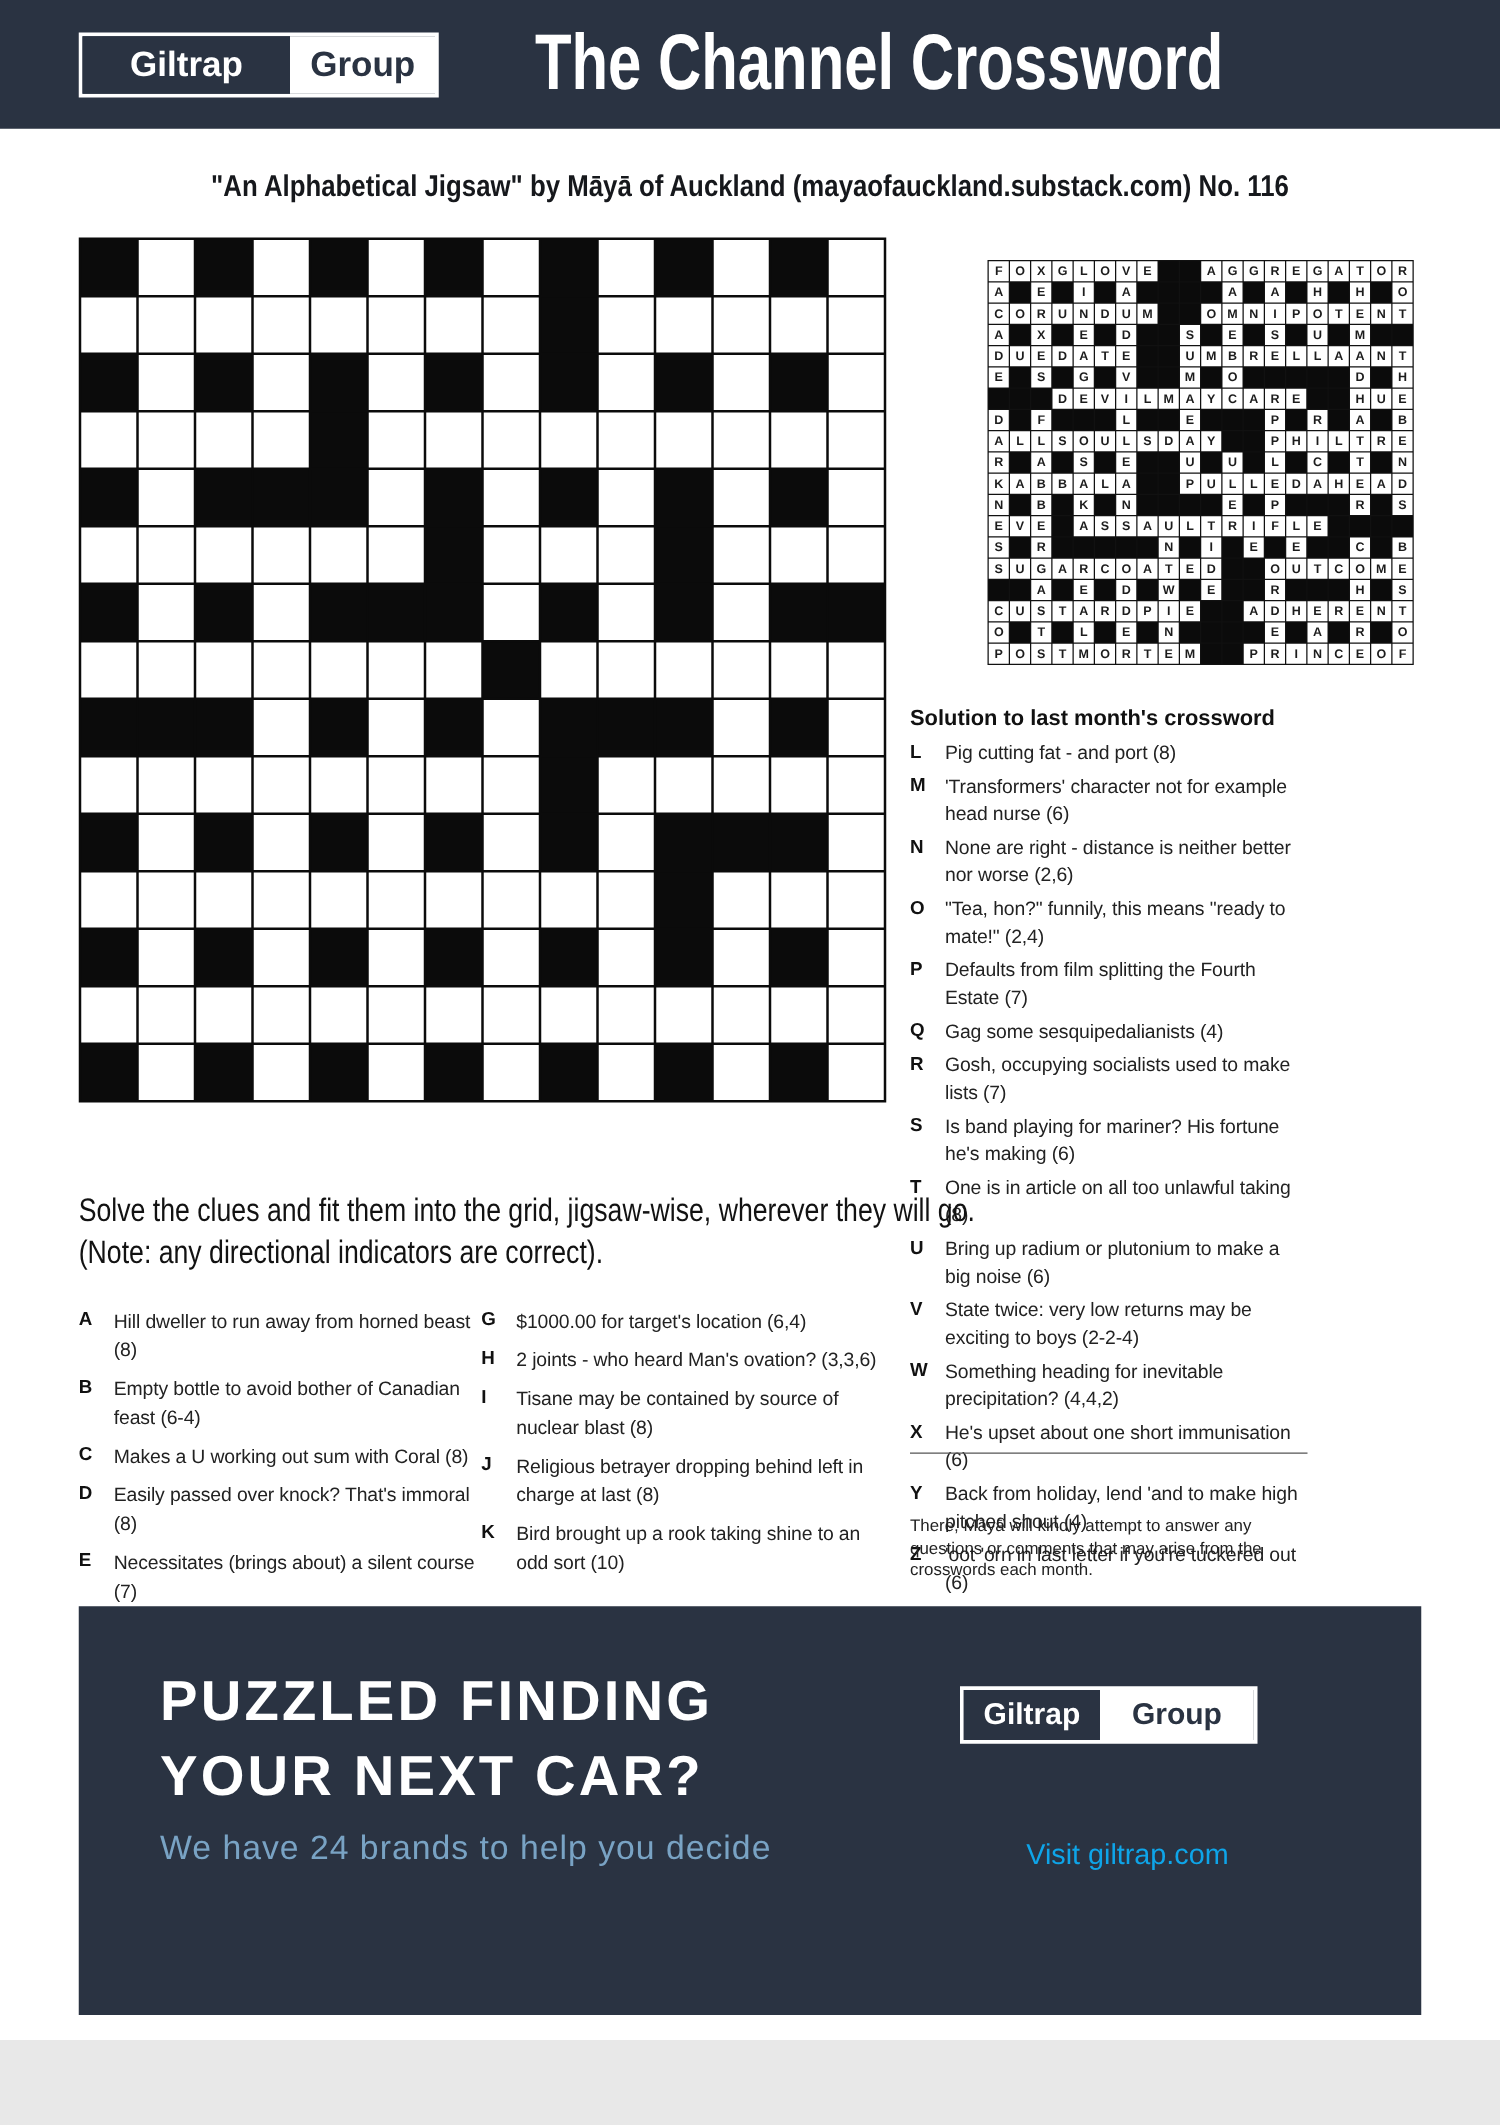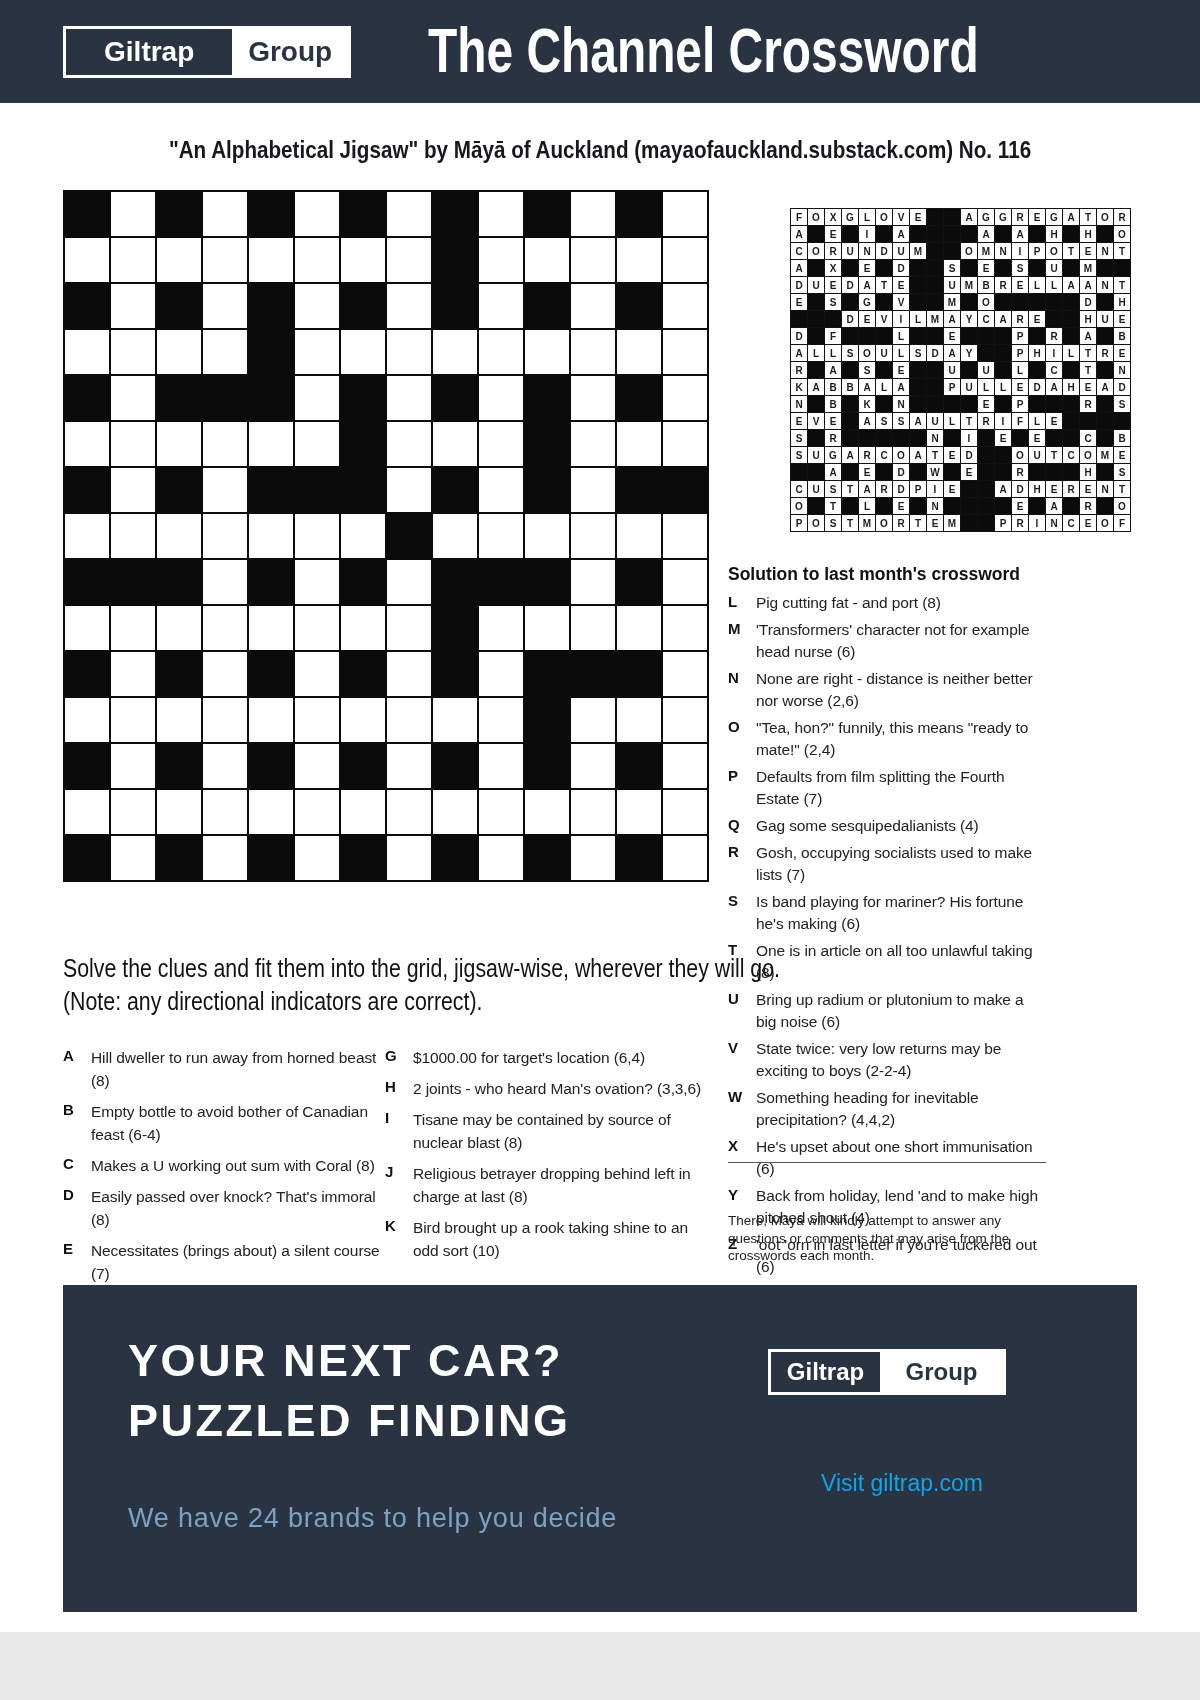--- a/index.html
+++ b/index.html
@@ -72,21 +72,21 @@
 
   .divider { position:absolute; left:728px; top:1162px; width:318px; height:1px; background:#555; }
   .note { position:absolute; left:728px; width:320px; font-size:13.5px; color:#222; line-height:17.5px; }
   .note-1 { top:1172px; }
   .note-2 { top:1212px; }
 
   
   .ad { position:absolute; left:63px; top:1285px; width:1074px; height:327px; background:#2a3342; }
   .ad-headline { position:absolute; left:65px; top:46px; color:#ffffff; font-weight:bold;
     font-size:45px; letter-spacing:2.5px; line-height:60px; }
-  .ad-sub { position:absolute; left:65px; top:178px; color:#79a3c4; font-size:27px; letter-spacing:0.8px;margin-top:40px; }
+  .ad-sub { position:absolute; left:65px; top:178px; color:#79a3c4; font-size:27px; letter-spacing:0.8px; }
   .ad-logo { position:absolute; left:705px; top:64px; width:238px; height:46px; }
   .ad-logo .seg-l { width:47%; background:#2a3342; color:#fff; font-size:24px; }
   .ad-logo .seg-r { width:53%; background:#fff; color:#2a3342; font-size:24px; }
   .ad-visit { position:absolute; left:758px; top:185px; color:#0ea5e9; font-size:23px; }
 
   
   .footer { position:absolute; left:0; top:1648px; width:1200px; height:44px; }
   .page-num { position:absolute; left:63px; top:6px; font-size:26px; font-weight:bold; color:#2a3342; }
   .brand { position:absolute; left:112px; top:0px; color:#9b9b9b; font-weight:bold; font-size:32px; letter-spacing:-0.5px; }
   .brand-bars { position:absolute; left:196px; top:6px; width:10px; height:24px; display:flex; flex-direction:column; justify-content:space-between; }
@@ -821,22 +821,22 @@
         <span class="ct">Religious betrayer dropping behind left in charge at last (8)</span>
       </div>
       <div class="clue">
         <span class="cl">K</span>
         <span class="ct">Bird brought up a rook taking shine to an odd sort (10)</span>
       </div>
     </div>
 
   <div class="ad">
     <div class="ad-headline">
+      <div>PUZZLED FINDING</div>
       <div>YOUR NEXT CAR?</div>
-      <div>PUZZLED FINDING</div>
     </div>
     <div class="ad-sub">We have 24 brands to help you decide</div>
     <div class="glogo ad-logo">
       <div class="seg seg-l">Giltrap</div>
       <div class="seg seg-r">Group</div>
     </div>
     <div class="ad-visit">Visit giltrap.com</div>
   </div>
 
   <div class="bottom-bar"></div>

